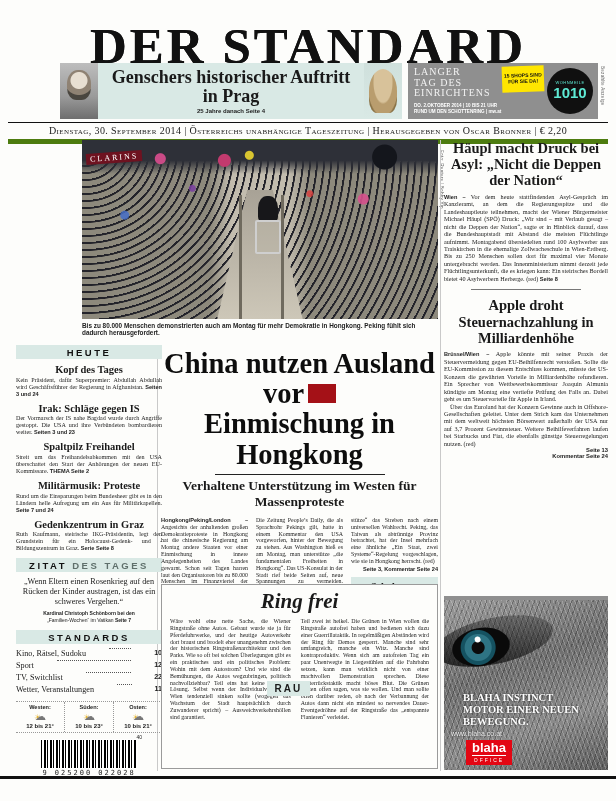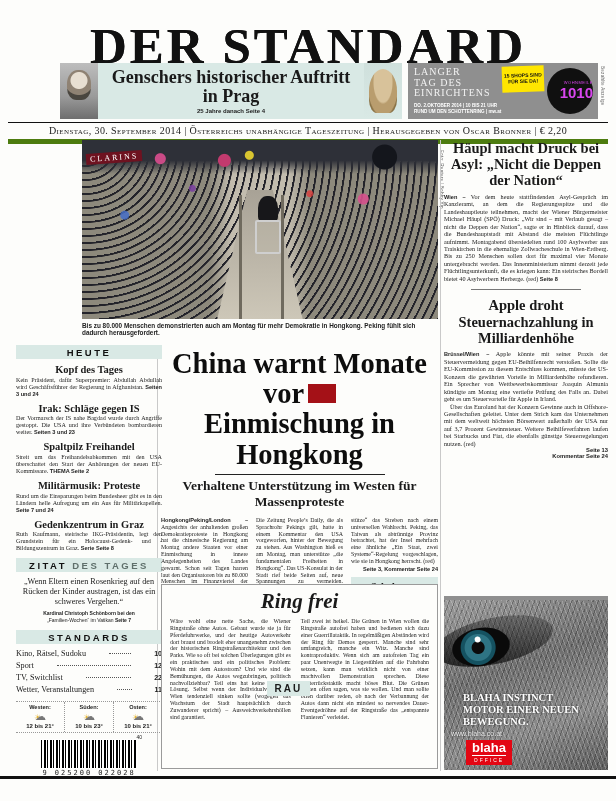--- a/index.html
+++ b/index.html
@@ -44,21 +44,21 @@
   .topad-details { position:absolute; left:6px; bottom:4px; font-family:"Liberation Sans", sans-serif;
     font-weight:bold; font-size:4.6px; line-height:1.3; color:#fff; white-space:pre-line; }
   .topad-badge {
     position:absolute; right:54px; top:3px; width:42px; height:26px; background:#ffe600;
     color:#111; font-family:"Liberation Sans", sans-serif; font-weight:bold; font-size:5px;
     line-height:1.15; text-align:center; display:flex; align-items:center; justify-content:center;
     transform:rotate(-2deg); padding:1px;
   }
   .topad-circle {
     position:absolute; right:5px; top:5px; width:46px; height:46px; border-radius:50%;
-    background:#101010; color:#d946ef; text-align:right;
+    background:#101010; color:#5eead4; text-align:center;
     font-family:"Liberation Sans", sans-serif;
   }
   .topad-circle .wm { font-size:4px; letter-spacing:.5px; margin-top:12px; }
   .topad-circle .num { font-size:15px; font-weight:bold; line-height:1; }
   .vert-note {
     position:absolute; writing-mode:vertical-rl; font-family:"Liberation Sans", sans-serif;
     font-size:4.5px; color:#666; letter-spacing:.3px;
   }
   #ad-side-note { top:66px; left:600px; height:52px; }
   #photo-credit { top:150px; left:439px; height:120px; color:#555; }
@@ -126,21 +126,21 @@
   .kicker .lite { color:#5f6f6b; font-weight:bold; }
   .hitem { margin-top:5px; }
   .hitem h4 { font-size:10.5px; text-align:center; font-family:"Liberation Serif", serif; margin-bottom:1.5px; }
   .news { font-size:6.1px; line-height:1.16; text-align:justify; color:#1c1c1c; }
   .news .ref { font-family:"Liberation Sans", sans-serif; font-weight:bold; font-size:5.6px; }
   .quote { margin-top:5px; text-align:center; font-size:8.2px; line-height:1.22; padding:0 6px; }
   .quote-attr { margin-top:3px; text-align:center; font-family:"Liberation Sans", sans-serif;
      font-size:5px; line-height:1.4; color:#222; }
   .quote-attr b { font-size:5px; }
   .stdlist { margin-top:4px; }
-  .std-row { display:flex; align-items:center; font-size:8.2px; line-height:1.45;gap:20px; }
+  .std-row { display:flex; align-items:flex-start; font-size:8.2px; line-height:1.45;gap:20px; }
   .std-row .leader { flex:1; border-bottom:1px dotted #555; margin:0 3px 2px 3px; }
   .std-row .pg { font-weight:bold; font-family:"Liberation Sans", sans-serif; font-size:7px; }
   .weather { display:flex; margin-top:5px; border-top:1px dotted #999; border-bottom:1px dotted #999; }
   .wcell { flex:1; text-align:center; padding:2px 0 3px 0; }
   .wcell + .wcell { border-left:1px dotted #999; }
   .wregion { font-family:"Liberation Sans", sans-serif; font-size:5.6px; font-weight:bold; }
   .wicon { font-size:11px; line-height:1.1; color:#777; }
   .wicon .sun { color:#e8b93c; margin-right:-6px; font-size:8px; }
   .wtemp { font-family:"Liberation Sans", sans-serif; font-size:6px; font-weight:bold; }
   .barcode-wrap { margin-top:6px; text-align:center; position:relative; }
@@ -341,21 +341,21 @@
 
     <div class="barcode-wrap">
       <span class="bc40">40</span>
       <div class="barcode"></div>
       <div class="bcnum">9 025200 022028</div>
     </div>
   </div>
 
   <div class="midcol">
     <div class="headline">
-      <span>China warnt Monate vor</span><span class="hl-redbox"></span><br>
+      <span>China nutzen Ausland vor</span><span class="hl-redbox"></span><br>
       <span>Einmischung in Hongkong</span>
     </div>
     <div class="hl-rule"></div>
     <div class="subhead">Verhaltene Unterstützung im Westen für Massenproteste</div>
     <div class="bodycols">
       <div class="bcol">
         <p class="news"><b class="lead">Hongkong/Peking/London –</b> <span>Angesichts der anhaltenden großen Demokratieproteste in Hongkong hat die chinesische Regierung am Montag andere Staaten vor einer Einmischung in innere Angelegenheiten des Landes gewarnt. Schon seit Tagen harren laut den Organisatoren bis zu 80.000 Menschen im Finanzviertel der Metropole aus, um für ein universelles Wahlrecht beim für 2017 geplanten Urnengang für die Stadtverwaltung einzutreten. Peking sieht durch die Kundgebungen seine Autorität gefährdet. In der Nacht zum Montag hatten Polizisten Tränengas, Knüppel und Pfefferspray eingesetzt, bevor sich die Lage später etwas beruhigte.</span></p>
       </div>
       <div class="bcol">
         <p class="news"><span>Die Zeitung People’s Daily, die als Sprachrohr Pekings gilt, hatte in einem Kommentar den USA vorgeworfen, hinter der Bewegung zu stehen. Aus Washington hieß es am Montag, man unterstütze „die fundamentalen Freiheiten in Hongkong“. Das US-Konsulat in der Stadt rief beide Seiten auf, neue Spannungen zu vermeiden. Deutlicher wurden Deutschland und Großbritannien: Aus London hieß es, man hoffe auf „echte Fortschritte auf dem Weg zur Demokratie“. Berlin erklärte, die Proteste seien „ein gutes Zeichen“, lobte aber auch die „besonnene Reaktion“ der Polizei. Taiwans Präsident Ma Ying-jeou sagte, er „verstehe und unter-</span></p>

